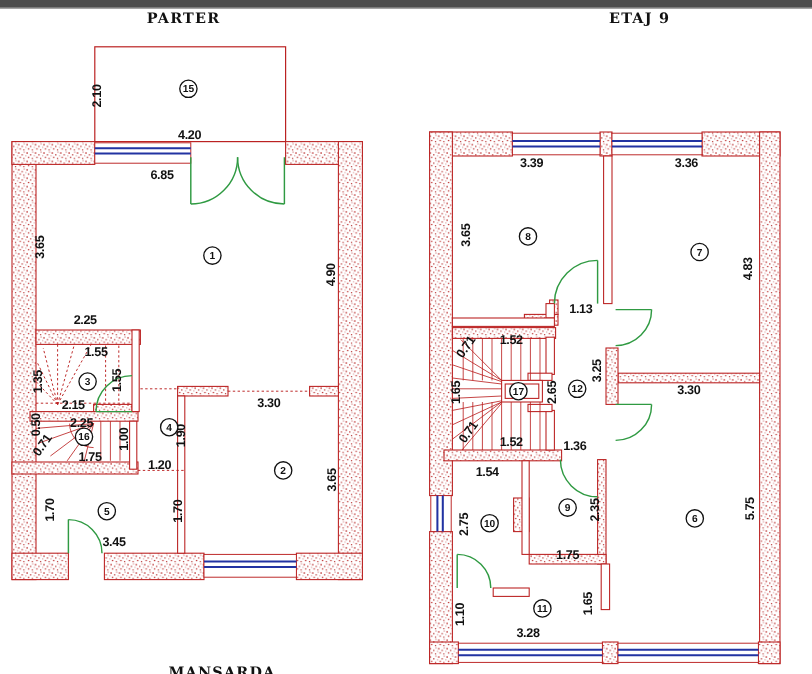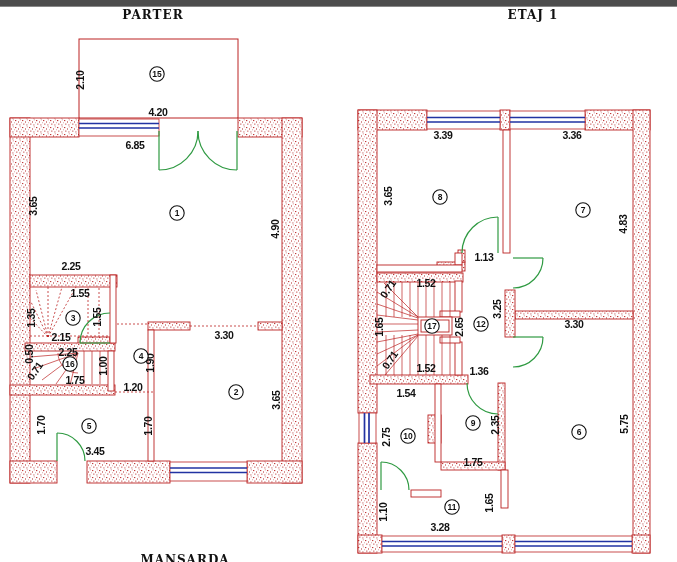--- a/index.html
+++ b/index.html
@@ -34,21 +34,21 @@
     font-family:"Liberation Sans",sans-serif;font-size:8.5px;font-weight:bold;
     fill:var(--ink);text-anchor:middle;
   }
 </style>
 </head>
 <body>
 
 <div class="topbar"></div>
 
 <div class="title" style="left:73px;">PARTER</div>
-<div class="title" style="left:453px;">ETAJ 1</div>
+<div class="title" style="left:453px;">ETAJ 9</div>
 <div class="title mansarda" style="left:105px;">MANSARDA</div>
 
 <svg width="677" height="562" viewBox="0 0 677 562">
   <defs>
     <pattern id="stip" width="7" height="7" patternUnits="userSpaceOnUse">
       <rect width="7" height="7" fill="#ffffff"></rect>
       <rect x="1" y="1" width="1.3" height="1.1" fill="#c03a3a"></rect>
       <rect x="4" y="2.5" width="1" height="1" fill="#b22222"></rect>
       <rect x="2.2" y="4.6" width="1.2" height="1" fill="#c03a3a"></rect>
       <rect x="5.4" y="5.5" width="1" height="0.9" fill="#b22222"></rect>

